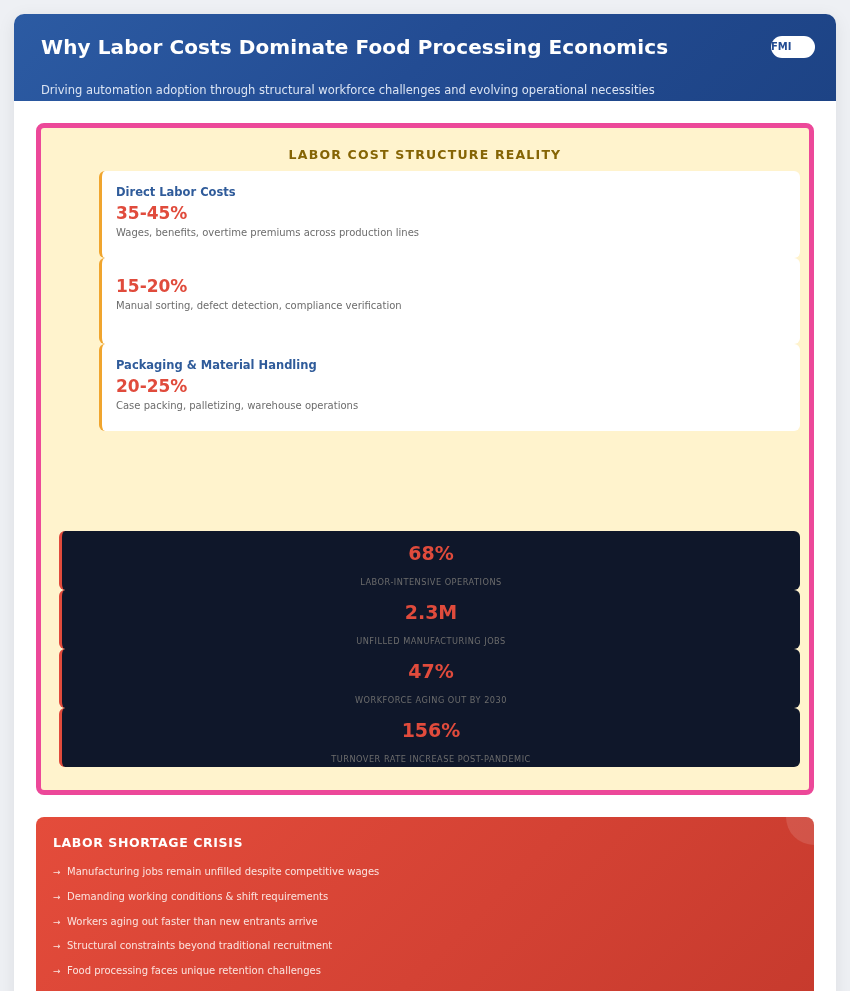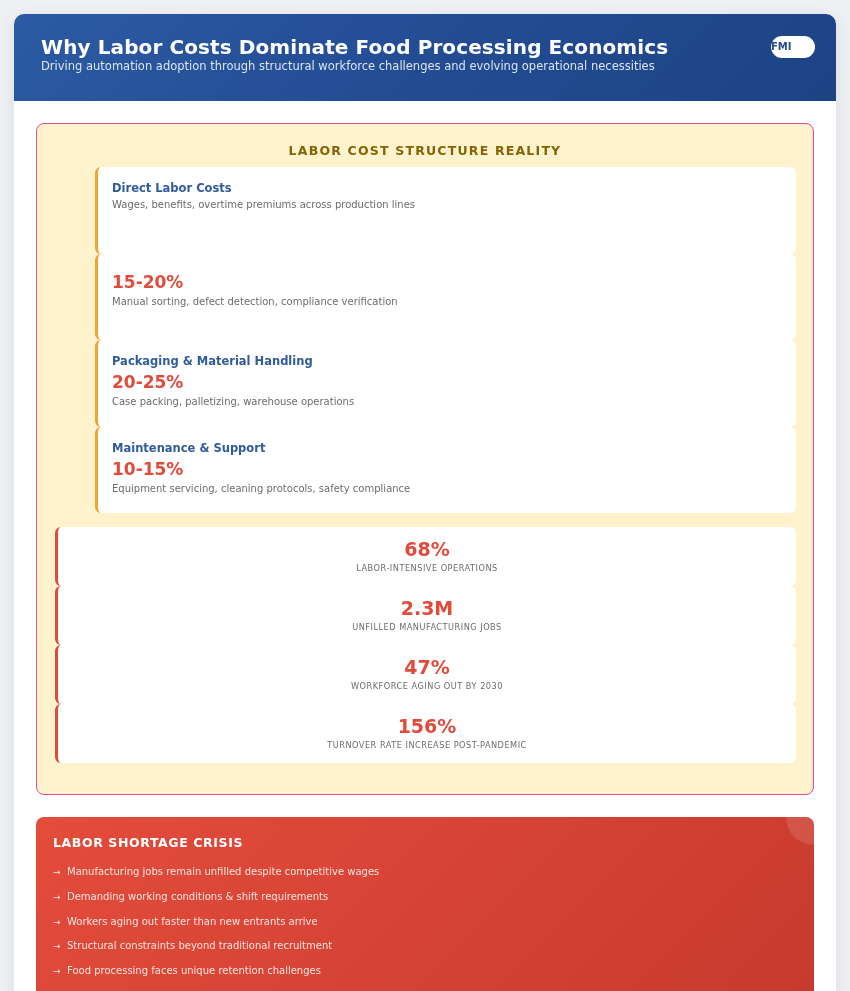--- a/index.html
+++ b/index.html
@@ -27,40 +27,40 @@
   .header-title {
     color: #ffffff;
     font-size: 20px;
     font-weight: bold;
     line-height: 24px;
     letter-spacing: 0.1px;
   }
   .header-subtitle {
     color: #dbe4f3;
     font-size: 11.5px;
-    margin-top: 0;
+    margin-top: 24px;
     line-height: 14px;
   }
   .fmi-badge {
     position: absolute;
     right: 21px; top: 22px;
     width: 44px; height: 22px;
     border-radius: 11px;
     background: #ffffff;
     color: #234c93;
     font-size: 10px;
     font-weight: bold;
     line-height: 22px;
   }
   .yellow-panel {
     position: absolute;
     left: 22px; top: 109px;
     width: 778px; height: 672px;
     background: #fff3cd;
-    border: 1px solid #ec4899;
+    border: 5px solid #ec4899;
     border-radius: 8px;
   }
   .panel-heading {
     text-align: center;
     color: #856404;
     font-size: 12.5px;
     font-weight: bold;
     letter-spacing: 1.2px;
     margin-top: 19px;
     line-height: 16px;
@@ -97,38 +97,38 @@
     line-height: 12px;
     margin-top: 4px;
   }
   .stat-list {
     position: absolute;
     left: 18px; top: 403px;
     width: 741px;
   }
   .stat-card {
     height: 59px;
-    background: #ffffff;
+    background: #0f172a;
     border-left: 3px solid #e04b3c;
     border-radius: 6px;
     text-align: center;
     padding-top: 11px;
   }
   .stat-value {
     color: #e04b3c;
     font-size: 19px;
     font-weight: bold;
     line-height: 22px;
   }
   .stat-label {
     color: #6c6c6c;
     font-size: 8.2px;
     letter-spacing: 0.5px;
     line-height: 10px;
-    margin-top: 3px;
+    margin-top: 13px;
   }
   .red-card {
     position: absolute;
     left: 22px; top: 803px;
     width: 778px; height: 200px;
     border-radius: 8px;
     background: linear-gradient(135deg, #e44c3b 0%, #d44234 55%, #c63a2d 100%);
     overflow: hidden;
     padding: 18px 18px 0 17px;
   }
@@ -175,36 +175,32 @@
     <div class="header-subtitle">Driving automation adoption through structural workforce challenges and evolving operational necessities</div>
     <div class="fmi-badge">FMI</div>
   </div>
 
   <div class="yellow-panel">
     <div class="panel-heading">LABOR COST STRUCTURE REALITY</div>
 
     <div class="cost-list">
       <div class="cost-card">
         <div class="cost-title">Direct Labor Costs</div>
+        <div class="cost-value">35-45%</div>
         <div class="cost-desc">Wages, benefits, overtime premiums across production lines</div>
       </div>
       <div class="cost-card">
         <div class="cost-value">15-20%</div>
         <div class="cost-desc">Manual sorting, defect detection, compliance verification</div>
       </div>
       <div class="cost-card">
         <div class="cost-title">Packaging &amp; Material Handling</div>
         <div class="cost-value">20-25%</div>
         <div class="cost-desc">Case packing, palletizing, warehouse operations</div>
       </div>
-      <div class="cost-card">
-        <div class="cost-title">Maintenance &amp; Support</div>
-        <div class="cost-value">10-15%</div>
-        <div class="cost-desc">Equipment servicing, cleaning protocols, safety compliance</div>
-      </div>
     </div>
 
     <div class="stat-list">
       <div class="stat-card">
         <div class="stat-value">68%</div>
         <div class="stat-label">LABOR-INTENSIVE OPERATIONS</div>
       </div>
       <div class="stat-card">
         <div class="stat-value">2.3M</div>
         <div class="stat-label">UNFILLED MANUFACTURING JOBS</div>

